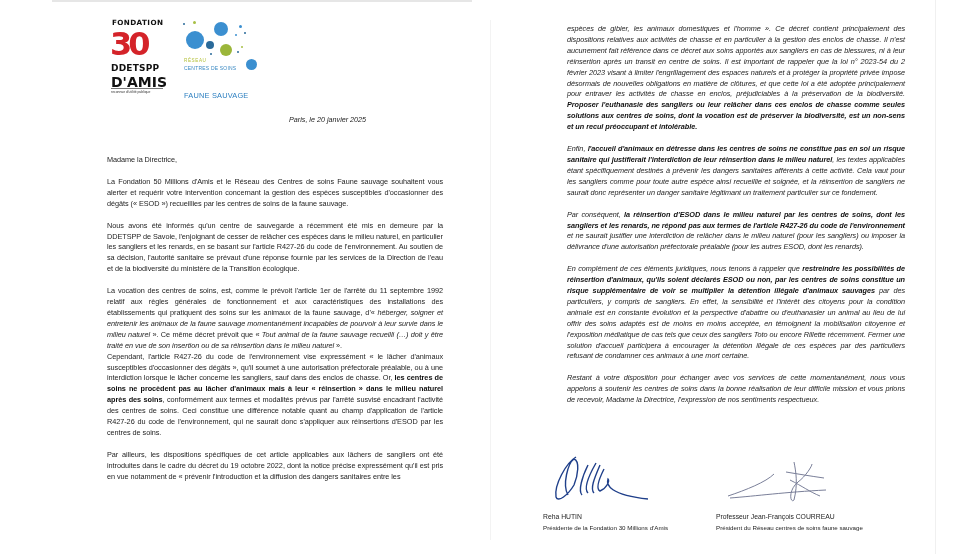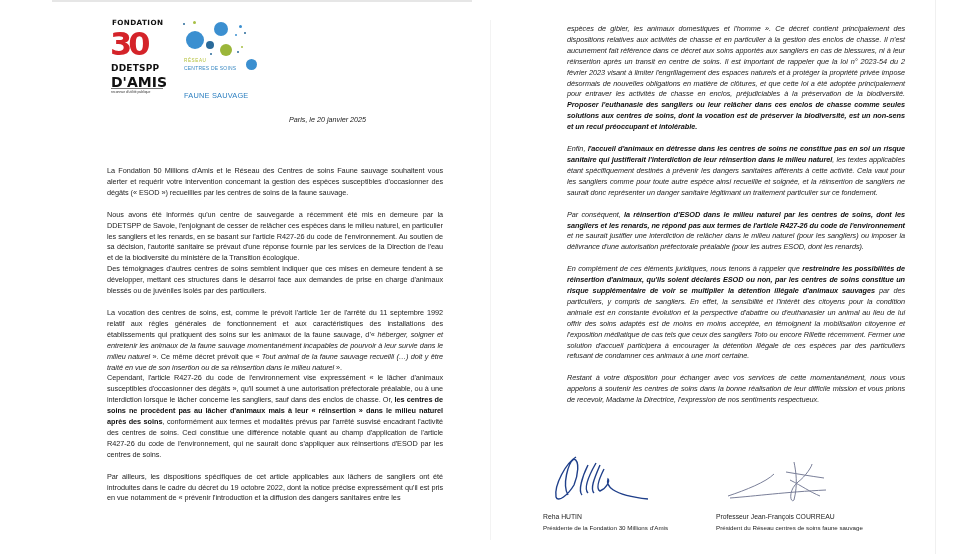--- a/index.html
+++ b/index.html
@@ -89,25 +89,25 @@
     <span class="dot" style="left:55px;top:31px;width:2px;height:2px;background:#2a6a9a;"></span>
     <span class="dot" style="left:28px;top:33px;width:2px;height:2px;background:#2a6a9a;"></span>
     <div class="t1">RÉSEAU</div>
     <div class="t2">CENTRES DE SOINS</div>
     <div class="t3">FAUNE SAUVAGE</div>
   </div>
 
   <div class="date">Paris, le 20 janvier 2025</div>
 
   <div class="left-body text">
+    <p>Madame la Directrice,</p>
     <div class="gap"></div>
     <p>La Fondation 50 Millions d'Amis et le Réseau des Centres de soins Faune sauvage souhaitent vous alerter et requérir votre intervention concernant la gestion des espèces susceptibles d'occasionner des dégâts (« ESOD ») recueillies par les centres de soins de la faune sauvage.</p>
     <div class="gap"></div>
     <p>Nous avons été informés qu'un centre de sauvegarde a récemment été mis en demeure par la DDETSPP de Savoie, l'enjoignant de cesser de relâcher ces espèces dans le milieu naturel, en particulier les sangliers et les renards, en se basant sur l'article R427-26 du code de l'environnement. Au soutien de sa décision, l'autorité sanitaire se prévaut d'une réponse fournie par les services de la Direction de l'eau et de la biodiversité du ministère de la Transition écologique.</p>
-    <p>Des témoignages d'autres centres de soins semblent indiquer que ces mises en demeure tendent à se développer, mettant ces structures dans le désarroi face aux demandes de prise en charge d'animaux blessés ou de juvéniles isolés par des particuliers.</p>
     <div class="gap"></div>
     <p><span>La vocation des centres de soins, est, comme le prévoit l'article 1er de l'arrêté du 11 septembre 1992 relatif aux règles générales de fonctionnement et aux caractéristiques des installations des établissements qui pratiquent des soins sur les animaux de la faune sauvage, d'« </span><i>héberger, soigner et entretenir les animaux de la faune sauvage momentanément incapables de pourvoir à leur survie dans le milieu naturel</i><span> ». Ce même décret prévoit que « </span><i>Tout animal de la faune sauvage recueilli (…) doit y être traité en vue de son insertion ou de sa réinsertion dans le milieu naturel</i><span> ».</span></p>
     <p><span>Cependant, l'article R427-26 du code de l'environnement vise expressément « le lâcher d'animaux susceptibles d'occasionner des dégâts », qu'il soumet à une autorisation préfectorale préalable, ou à une interdiction lorsque le lâcher concerne les sangliers, sauf dans des enclos de chasse. Or, </span><b>les centres de soins ne procèdent pas au lâcher d'animaux mais à leur « réinsertion » dans le milieu naturel après des soins</b><span>, conformément aux termes et modalités prévus par l'arrêté susvisé encadrant l'activité des centres de soins. Ceci constitue une différence notable quant au champ d'application de l'article R427-26 du code de l'environnement, qui ne saurait donc s'appliquer aux réinsertions d'ESOD par les centres de soins.</span></p>
     <div class="gap"></div>
     <p>Par ailleurs, les dispositions spécifiques de cet article applicables aux lâchers de sangliers ont été introduites dans le cadre du décret du 19 octobre 2022, dont la notice précise expressément qu'il est pris en vue notamment de « prévenir l'introduction et la diffusion des dangers sanitaires entre les</p>
   </div>
 </div>
 
 <div class="page page-right"></div>
 <div class="left-edge-r"></div>

